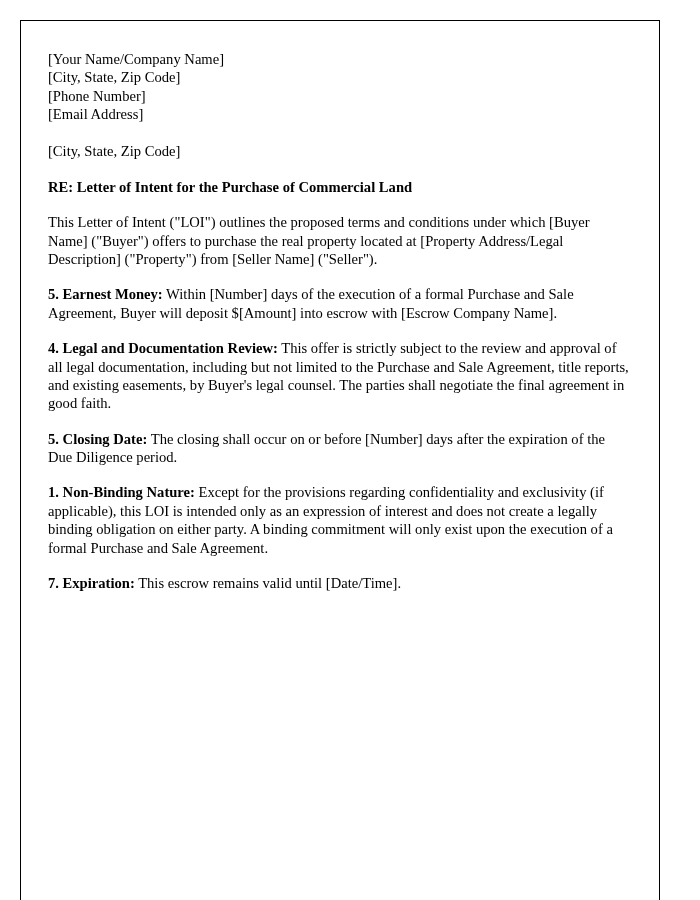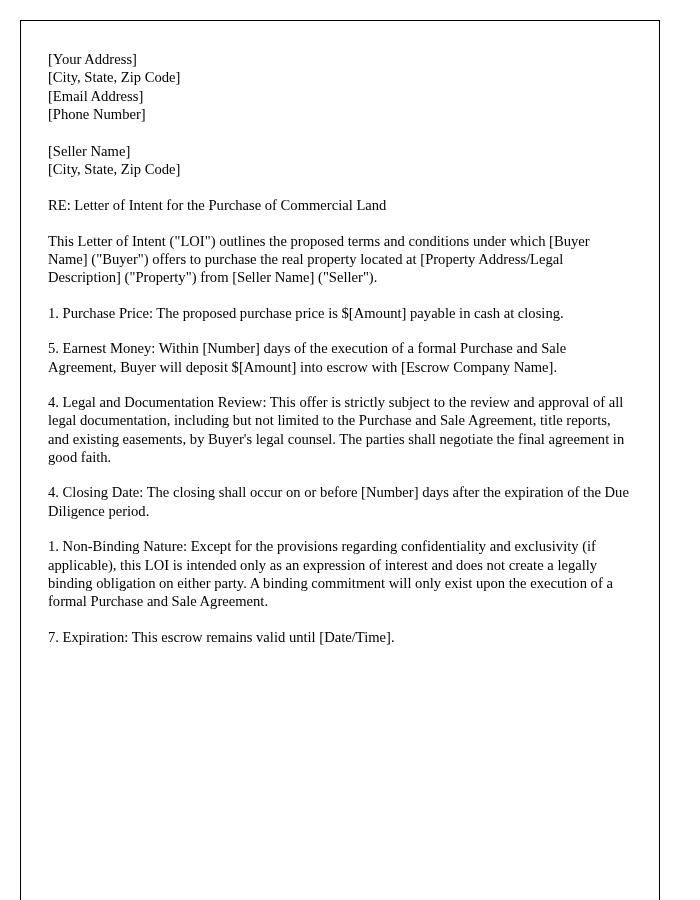--- a/index.html
+++ b/index.html
@@ -31,64 +31,59 @@
   .addr-block {
     margin: 0 0 18px 0;
   }
   .addr-line {
     margin: 0;
   }
   p.para {
     margin: 0 0 17px 0;
   }
   .bold {
-    font-weight: normal;
+    font-weight: bold;
   }
 </style>
 </head>
 <body>
 
 <div class="page">
 
   <div class="addr-block">
-    <div class="addr-line">[Your Address]</div>
+    <div class="addr-line">[Your Name/Company Name]</div>
     <div class="addr-line">[City, State, Zip Code]</div>
+    <div class="addr-line">[Phone Number]</div>
     <div class="addr-line">[Email Address]</div>
-    <div class="addr-line">[Phone Number]</div>
   </div>
 
 
   <div class="addr-block">
-    <div class="addr-line">[Seller Name]</div>
     <div class="addr-line">[City, State, Zip Code]</div>
   </div>
 
   <p class="para bold">RE: Letter of Intent for the Purchase of Commercial Land</p>
 
 
   <p class="para">This Letter of Intent ("LOI") outlines the proposed terms and conditions under which [Buyer Name] ("Buyer") offers to purchase the real property located at [Property Address/Legal Description] ("Property") from [Seller Name] ("Seller").</p>
 
-  <p class="para">
-    <span class="bold">1. Purchase Price:</span>
-    <span>The proposed purchase price is $[Amount] payable in cash at closing.</span>
-  </p>
 
   <p class="para">
     <span class="bold">5. Earnest Money:</span>
     <span>Within [Number] days of the execution of a formal Purchase and Sale Agreement, Buyer will deposit $[Amount] into escrow with [Escrow Company Name].</span>
   </p>
 
 
   <p class="para">
     <span class="bold">4. Legal and Documentation Review:</span>
     <span>This offer is strictly subject to the review and approval of all legal documentation, including but not limited to the Purchase and Sale Agreement, title reports, and existing easements, by Buyer's legal counsel. The parties shall negotiate the final agreement in good faith.</span>
   </p>
 
   <p class="para">
-    <span class="bold">4. Closing Date:</span>
+    <span class="bold">5. Closing Date:</span>
     <span>The closing shall occur on or before [Number] days after the expiration of the Due Diligence period.</span>
   </p>
 
   <p class="para">
     <span class="bold">1. Non-Binding Nature:</span>
     <span>Except for the provisions regarding confidentiality and exclusivity (if applicable), this LOI is intended only as an expression of interest and does not create a legally binding obligation on either party. A binding commitment will only exist upon the execution of a formal Purchase and Sale Agreement.</span>
   </p>
 
   <p class="para">
     <span class="bold">7. Expiration:</span>

